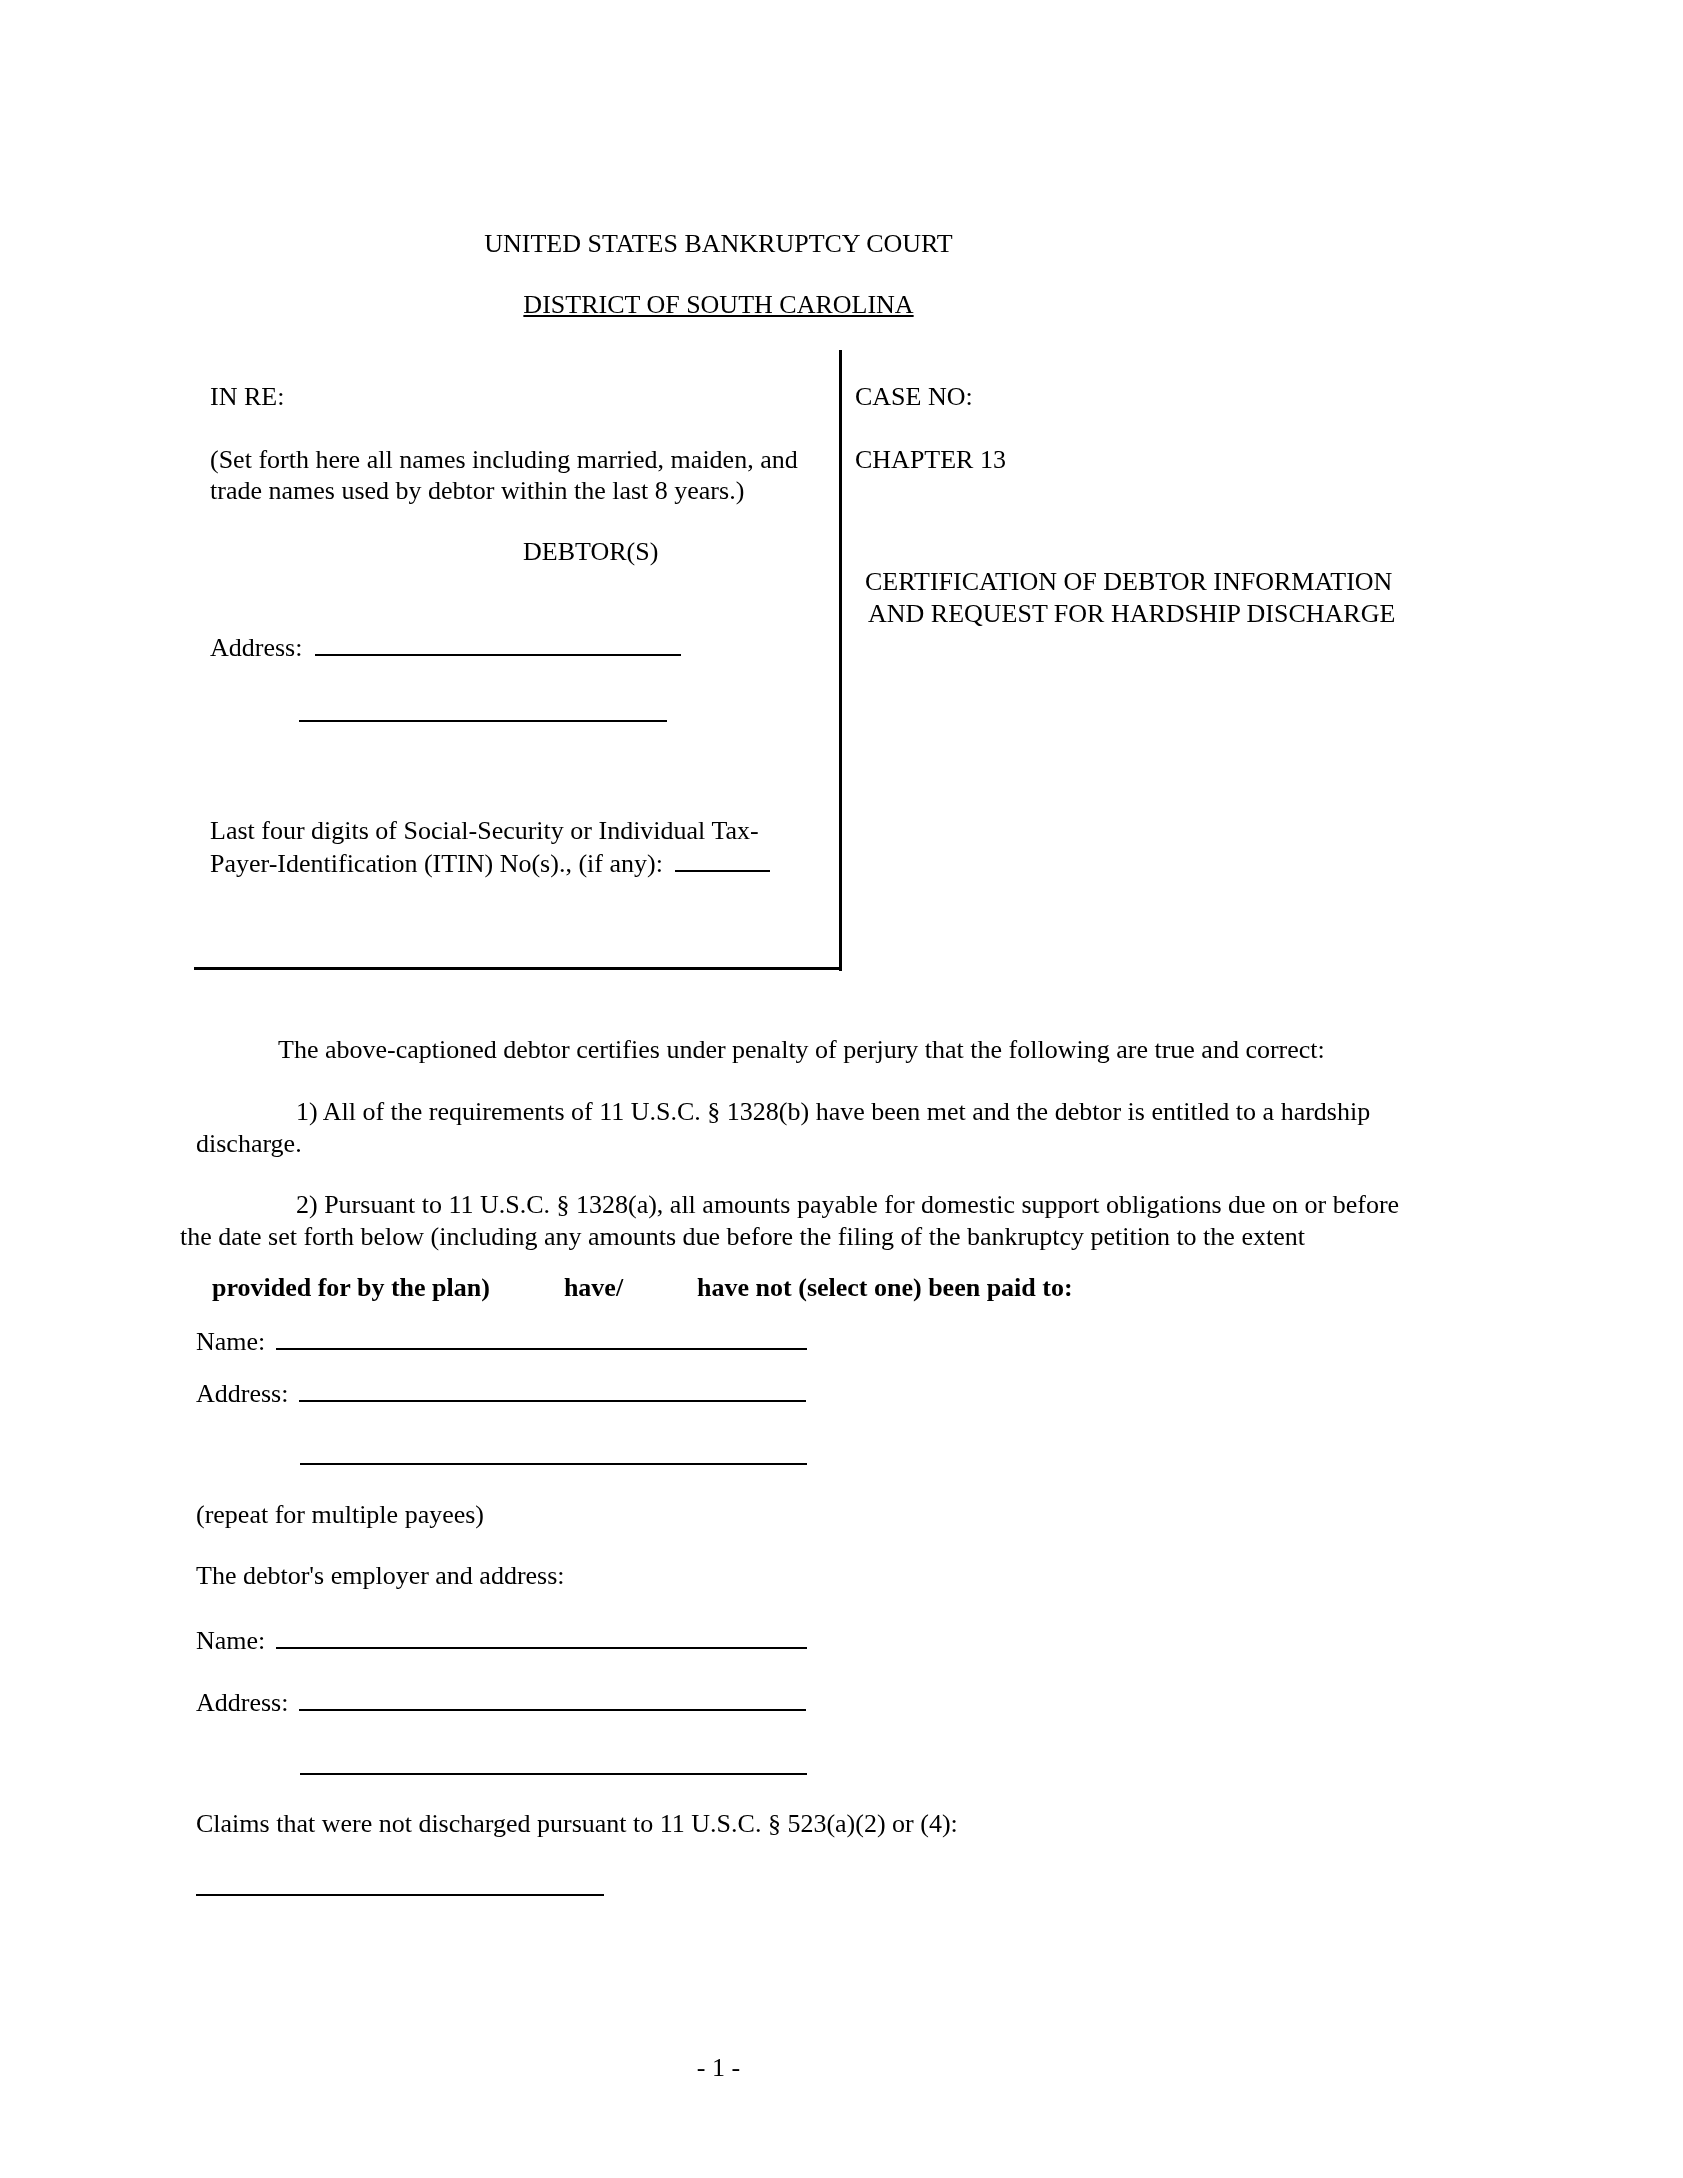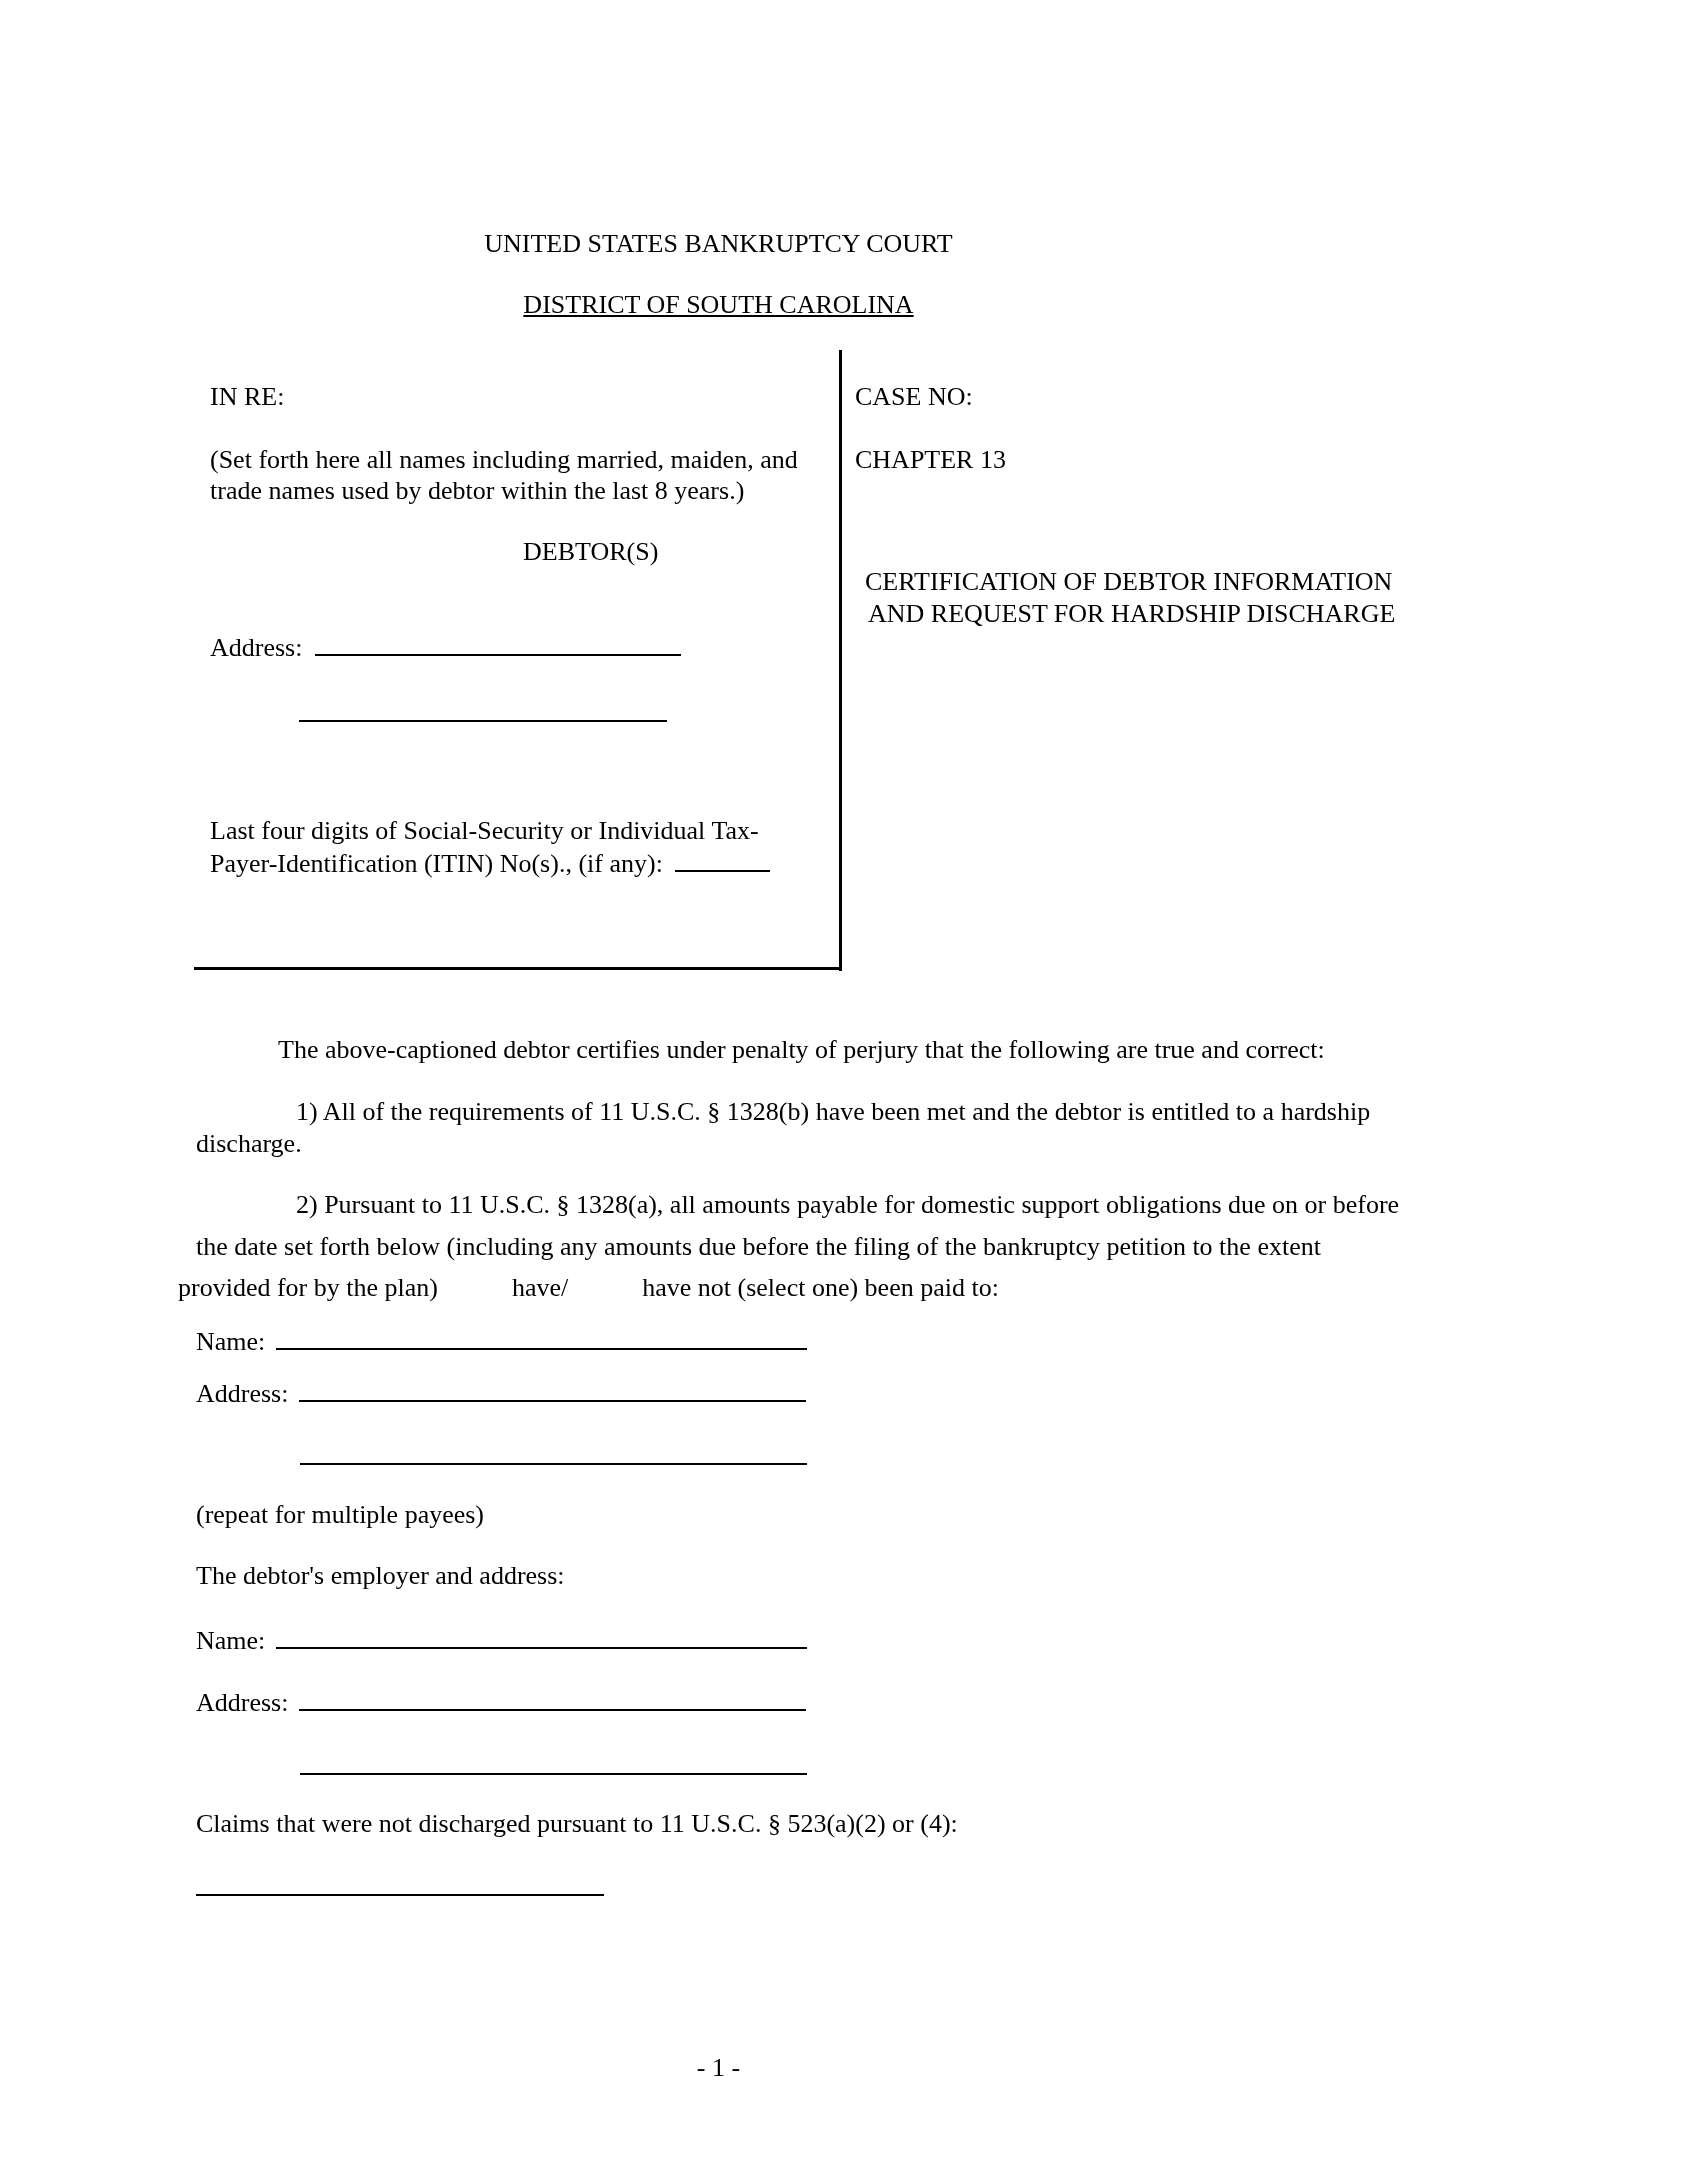--- a/index.html
+++ b/index.html
@@ -47,23 +47,23 @@
 <div class="abs" style="left:855px; top:444px;font-family:Liberation Serif, serif;">CHAPTER 13</div>
 <div class="abs" style="left:865px; top:566px;">CERTIFICATION OF DEBTOR INFORMATION</div>
 <div class="abs" style="left:868px; top:598px;">AND REQUEST FOR HARDSHIP DISCHARGE</div>
 
 <div class="abs" style="left:278px; top:1034px;">The above-captioned debtor certifies under penalty of perjury that the following are true and correct:</div>
 
 <div class="abs" style="left:296px; top:1096px;">1) All of the requirements of 11 U.S.C. § 1328(b) have been met and the debtor is entitled to a hardship</div>
 <div class="abs" style="left:196px; top:1128px;">discharge.</div>
 
 <div class="abs" style="left:296px; top:1189px;">2) Pursuant to 11 U.S.C. § 1328(a), all amounts payable for domestic support obligations due on or before</div>
-<div class="abs" style="left:196px; top:1221px;margin-top:10px;">the date set forth below (including any amounts due before the filing of the bankruptcy petition to the extent</div>
+<div class="abs" style="left:180px; top:1221px;">the date set forth below (including any amounts due before the filing of the bankruptcy petition to the extent</div>
 
-<div class="abs" style="left:178px; top:1272px;">
+<div class="abs" style="left:212px; top:1272px;font-weight:bold;">
   <span>provided for by the plan)</span>
   <span class="gap" style="width:61px;"></span>
   <span>have/</span>
   <span class="gap" style="width:61px;"></span>
   <span>have not (select one) been paid to:</span>
 </div>
 
 <div class="abs" style="left:196px; top:1324px;">
   <span>Name:</span>
   <span class="blank" style="width:531px; margin-left:4px;"></span>

